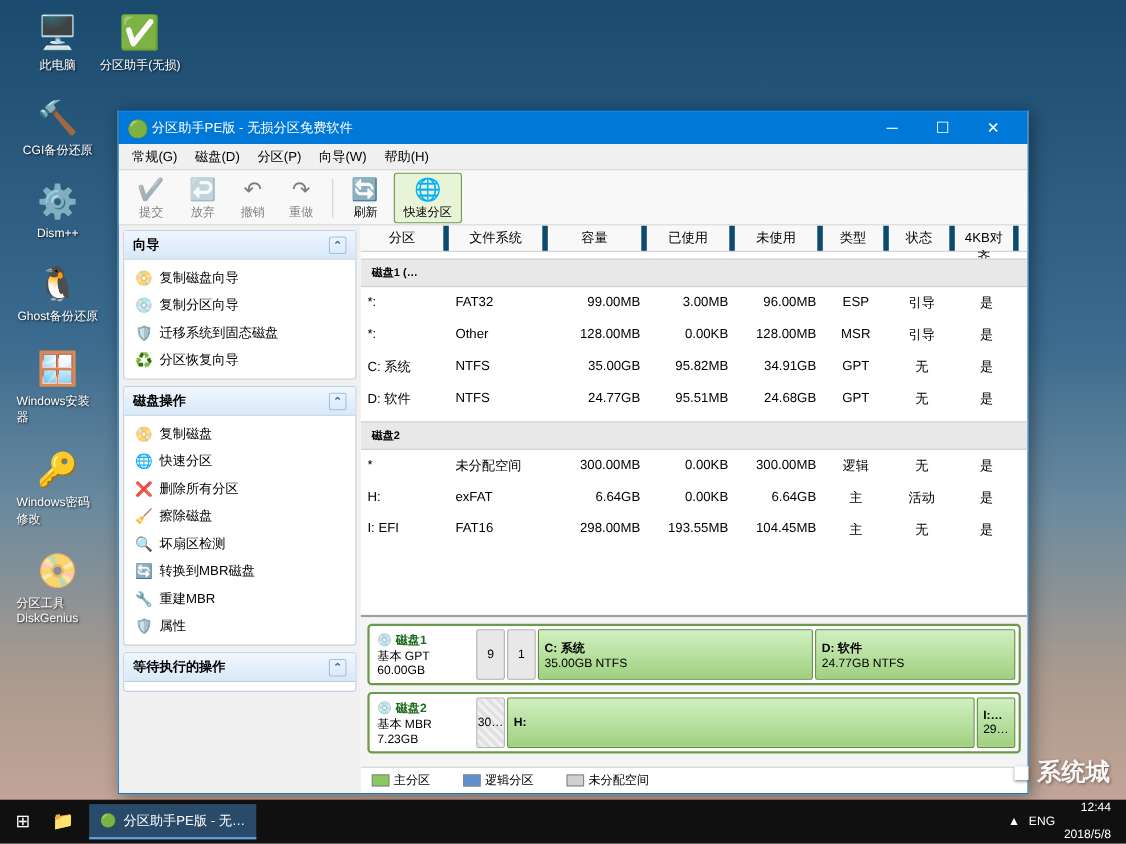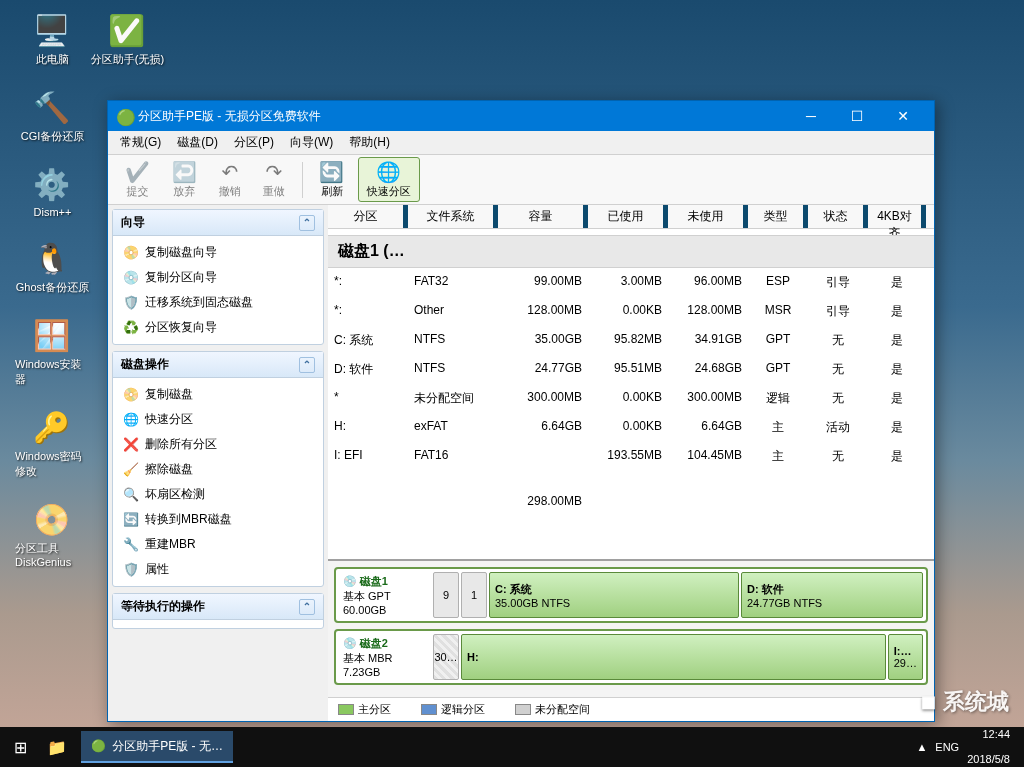--- a/index.html
+++ b/index.html
@@ -35,21 +35,21 @@
 .panel-header { height: 26px; background: linear-gradient(#f0f6ff, #d8e8f8); display: flex; align-items: center; justify-content: space-between; padding: 0 8px; font-size: 12px; font-weight: bold; border-bottom: 1px solid #c0d0e0; }
 .panel-collapse { width: 16px; height: 16px; border: 1px solid #a0c0e0; border-radius: 2px; display: flex; align-items: center; justify-content: center; font-size: 10px; cursor: pointer; color: #4070a0; }
 .panel-body { padding: 4px 0; }
 .panel-item { display: flex; align-items: center; gap: 6px; padding: 4px 10px; font-size: 12px; cursor: pointer; }
 .panel-item-icon { width: 16px; height: 16px; display: flex; align-items: center; justify-content: center; font-size: 13px; }
 
 .content-right { flex: 1; display: flex; flex-direction: column; background: white; }
 .table-header { display: flex; height: 24px; border-bottom: 1px solid #d0d0d0; background: #f8f8f8; }
 .th { padding: 3px 6px; font-size: 12px; border-right: 5px solid #0c4a6e; text-align: center; }
 .table-body { flex: 1; overflow-y: auto; }
-.disk-header { background: #e8e8e8; padding: 5px 10px; font-size: 16px; font-weight: bold; border-bottom: 1px solid #d0d0d0; border-top: 1px solid #d0d0d0; margin-top: 6px; }
+.disk-header { background: #e8e8e8; padding: 5px 10px; font-size: 10px; font-weight: bold; border-bottom: 1px solid #d0d0d0; border-top: 1px solid #d0d0d0; margin-top: 6px; }
 .table-row { display: flex; padding: 4px 0; font-size: 12px; }
 .td { padding: 2px 6px; text-align: right; }
 .td.left { text-align: left; }
 .td.center { text-align: center; }
 
 .disk-map-area { border-top: 2px solid #a0a0a0; padding: 6px; background: #f4f4f4; }
 .disk-map-row { display: flex; gap: 4px; margin-bottom: 6px; border: 2px solid #6a9a4a; border-radius: 4px; padding: 3px; background: white; }
 .disk-map-info { width: 90px; padding: 2px 4px; font-size: 11px; display: flex; flex-direction: column; }
 .disk-map-info-title { font-weight: bold; color: #1a6a1a; display: flex; align-items: center; gap: 3px; }
 .disk-map-parts { flex: 1; display: flex; gap: 2px; }
@@ -280,20 +280,21 @@
             <div class="table-row">
               <div class="td left" style="width: 80px;">D: 软件</div>
               <div class="td left" style="width: 90px;">NTFS</div>
               <div class="td" style="width: 90px;">24.77GB</div>
               <div class="td" style="width: 80px;">95.51MB</div>
               <div class="td" style="width: 80px;">24.68GB</div>
               <div class="td center" style="width: 60px;">GPT</div>
               <div class="td center" style="width: 60px;">无</div>
               <div class="td center" style="width: 58px;">是</div>
             </div>
+            <div class="disk-header">磁盘2</div>
             <div class="table-row">
               <div class="td left" style="width: 80px;">*</div>
               <div class="td left" style="width: 90px;">未分配空间</div>
               <div class="td" style="width: 90px;">300.00MB</div>
               <div class="td" style="width: 80px;">0.00KB</div>
               <div class="td" style="width: 80px;">300.00MB</div>
               <div class="td center" style="width: 60px;">逻辑</div>
               <div class="td center" style="width: 60px;">无</div>
               <div class="td center" style="width: 58px;">是</div>
             </div>
@@ -303,21 +304,21 @@
               <div class="td" style="width: 90px;">6.64GB</div>
               <div class="td" style="width: 80px;">0.00KB</div>
               <div class="td" style="width: 80px;">6.64GB</div>
               <div class="td center" style="width: 60px;">主</div>
               <div class="td center" style="width: 60px;">活动</div>
               <div class="td center" style="width: 58px;">是</div>
             </div>
             <div class="table-row">
               <div class="td left" style="width: 80px;">I: EFI</div>
               <div class="td left" style="width: 90px;">FAT16</div>
-              <div class="td" style="width: 90px; margin-top: 46px;">298.00MB</div>
+              <div class="td" style="width: 90px;">298.00MB</div>
               <div class="td" style="width: 80px;">193.55MB</div>
               <div class="td" style="width: 80px;">104.45MB</div>
               <div class="td center" style="width: 60px;">主</div>
               <div class="td center" style="width: 60px;">无</div>
               <div class="td center" style="width: 58px;">是</div>
             </div>
           </div>
         <div class="disk-map-area">
             <div class="disk-map-row">
               <div class="disk-map-info">

